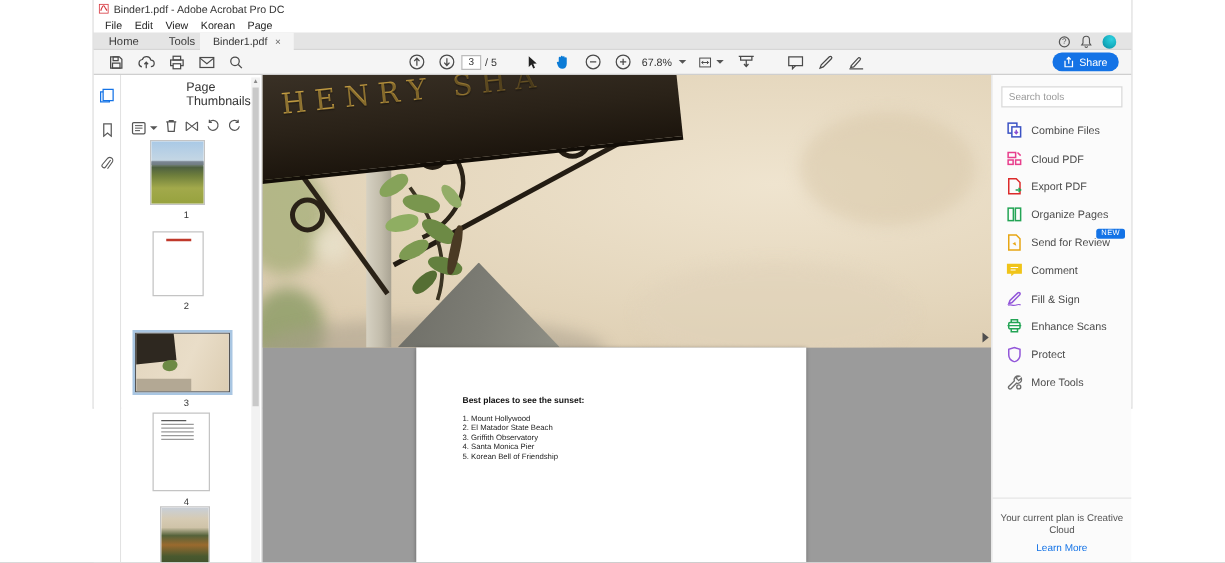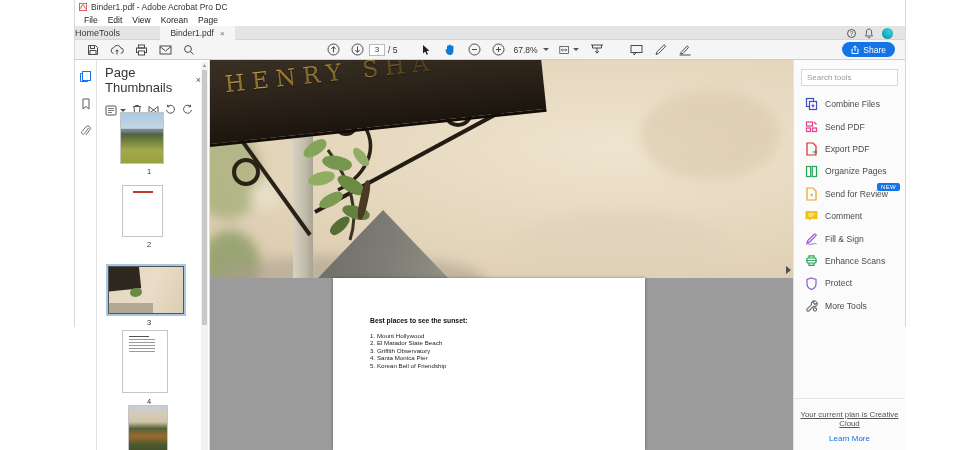--- a/index.html
+++ b/index.html
@@ -11,21 +11,21 @@
   .titlebar { height:14px; display:flex; align-items:center; padding-left:4px; background:#fff; }
   .titlebar .doc-icon { width:8px; height:8px; margin-right:4px; }
   .titlebar .title-text { font-size:8.5px; color:#333; white-space:nowrap; }
 
   
   .menubar { height:12px; display:flex; align-items:center; padding-left:4px; background:#fff; }
   .menubar span { font-size:8.5px; color:#222; padding:0 5px; cursor:default; }
 
   
   .tabbar { position:relative; height:14px; background:#e4e4e4; display:flex; align-items:stretch; border-bottom:1px solid #d6d6d6; }
-  .tabbar .nav-tab { font-size:9px; color:#3b3b3b; display:flex; align-items:center; padding:0 0; }
+  .tabbar .nav-tab { font-size:9px; color:#3b3b3b; display:flex; align-items:center; padding:0 12px; }
   .tabbar .doc-tab { position:absolute; left:85px; top:0; width:75px; height:14px; background:#f5f5f5; display:flex; align-items:center; justify-content:center; gap:6px; font-size:8.5px; color:#333; }
   .tabbar .doc-tab .x { font-size:8px; color:#666; }
   .tabbar-right { position:absolute; right:12px; top:0; height:14px; display:flex; align-items:center; gap:8px; }
   .help-circle { width:9px; height:9px; border:1px solid #555; border-radius:50%; font-size:6.5px; color:#555; display:flex; align-items:center; justify-content:center; }
   .avatar { width:11px; height:11px; border-radius:50%; background:radial-gradient(circle at 65% 30%, #2fd0e0 0%, #15aebf 55%, #0c7e99 100%); }
 
   
   .toolbar { position:relative; height:20px; background:#f5f5f5; border-bottom:1px solid #cfcfcf; display:flex; align-items:center; }
   .tb-group { display:flex; align-items:center; }
   .tb-btn { width:20px; height:16px; display:flex; align-items:center; justify-content:center; margin:0 2px; color:#4a4a4a; }
@@ -38,21 +38,21 @@
   
   .main { position:relative; display:flex; height:390px; }
 
   .left-rail { width:22px; background:#fff; border-right:1px solid #e2e2e2; display:flex; flex-direction:column; align-items:center; padding-top:10px; gap:14px; }
   .rail-icon { width:13px; height:13px; display:flex; align-items:center; justify-content:center; color:#5a5a5a; }
   .rail-icon.active { color:#1473e6; }
 
   
   .thumb-panel { position:relative; width:113px; background:#fff; border-right:1px solid #dcdcdc; }
   .tp-header { display:flex; align-items:center; justify-content:space-between; padding:5px 8px 2px 8px; }
-  .tp-title { font-size:13px; color:#333; }
+  .tp-title { font-size:10px; color:#333;margin-left:44px; }
   .tp-close { font-size:9px; color:#555; }
   .tp-tools { display:flex; align-items:center; padding:4px 6px 4px 8px; gap:6px; color:#555; }
   .tp-thumbs { position:absolute; left:0; top:46px; width:104px; bottom:0; overflow:hidden; }
   .thumb-item { position:absolute; }
   .thumb-frame { border:1px solid #c4c4c4; background:#fff; width:100%; height:100%; position:relative; overflow:hidden; }
   .thumb-num { position:absolute; width:100%; text-align:center; font-size:7.5px; color:#333; }
   .tp-scrollbar { position:absolute; right:1px; top:2px; bottom:0; width:7px; background:#f2f2f2; }
   .tp-scroll-thumb { position:absolute; left:1px; top:8px; width:5px; height:255px; background:#c9c9c9; }
   .tp-scroll-up { position:absolute; top:1px; left:1px; width:5px; height:5px; color:#8a8a8a; font-size:5px; line-height:5px; text-align:center; }
 
@@ -89,21 +89,21 @@
   .tools-sidebar { position:relative; width:112px; background:#fbfbfb; border-left:1px solid #e3e3e3; }
   .search-tools { position:absolute; left:7px; top:9px; width:97px; height:17px; background:#fff; border:1px solid #d9d9d9; font-size:8px; color:#333; padding:0 5px; }
   .search-tools::placeholder { color:#9a9a9a; }
   .tool-list { position:absolute; left:0; top:33px; width:100%; }
   .tool-item { position:relative; display:flex; align-items:center; height:22.4px; padding-left:10px; gap:7px; }
   .tool-item .t-icon { width:14px; height:14px; display:flex; align-items:center; justify-content:center; }
   .tool-item .t-label { font-size:8.6px; color:#4b4b4b; white-space:nowrap; }
   .new-badge { position:absolute; right:5px; top:0px; background:#1473e6; color:#fff; font-size:6px; padding:1px 4px; border-radius:2px; letter-spacing:.3px; }
   .sidebar-footer { position:absolute; left:0; bottom:0; width:100%; text-align:center; }
   .sf-divider { height:1px; background:#e6e6e6; margin-bottom:11px; }
-  .sf-plan { font-size:7.8px; color:#555; margin-bottom:6px;text-decoration:underline; }
+  .sf-plan { font-size:7.8px; color:#555; margin-bottom:6px; }
   .sf-link { font-size:8px; color:#1473e6; margin-bottom:7px; }
 </style>
 </head>
 <body>
 
 <div class="screen">
   <div class="app-window">
 
     <div class="titlebar">
       <svg class="doc-icon" viewBox="0 0 10 10">
@@ -438,21 +438,21 @@
           </div>
           <div class="tool-item">
             <span class="t-icon" style="color: rgb(232, 62, 140);">
                 <svg width="13" height="13" viewBox="0 0 13 13">
                   <rect x="1.5" y="2" width="6" height="4" fill="none" stroke="currentColor" stroke-width="1.2"></rect>
                   <rect x="1.5" y="8" width="4" height="3.5" fill="none" stroke="currentColor" stroke-width="1.2"></rect>
                   <rect x="7.5" y="8" width="4" height="3.5" fill="none" stroke="currentColor" stroke-width="1.2"></rect>
                   <path d="M9 2 L11.5 4.5" stroke="currentColor" stroke-width="1.2"></path>
                 </svg>
               </span>
-            <span class="t-label">Send PDF</span>
+            <span class="t-label">Cloud PDF</span>
           </div>
           <div class="tool-item">
             <span class="t-icon" style="color: rgb(220, 43, 43);">
                 <svg width="13" height="14" viewBox="0 0 13 14">
                   <path d="M2 1 h6 l3 3 v9 h-9 z" fill="none" stroke="currentColor" stroke-width="1.2"></path>
                   <path d="M7.5 10 h4 M9.8 8.3 L11.6 10 L9.8 11.7" fill="none" stroke="#23a455" stroke-width="1.1"></path>
                 </svg>
               </span>
             <span class="t-label">Export PDF</span>
           </div>

